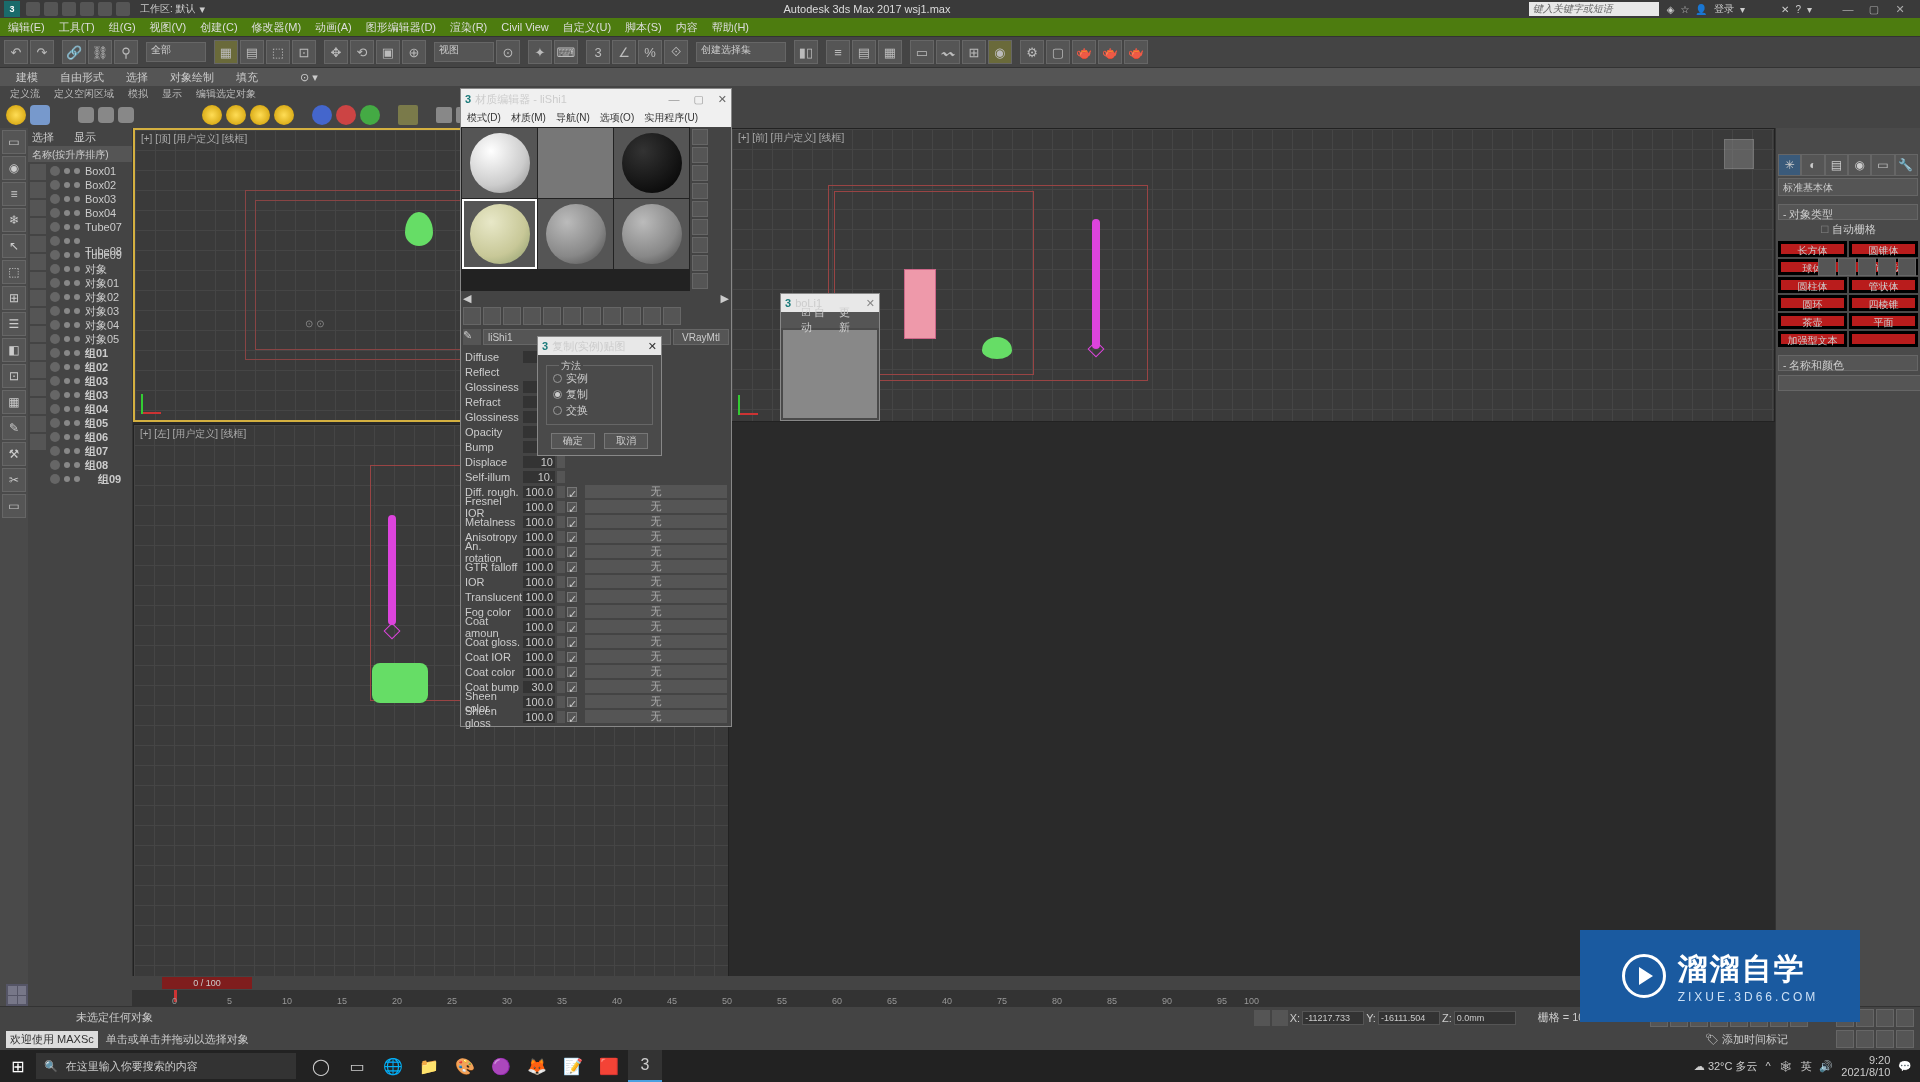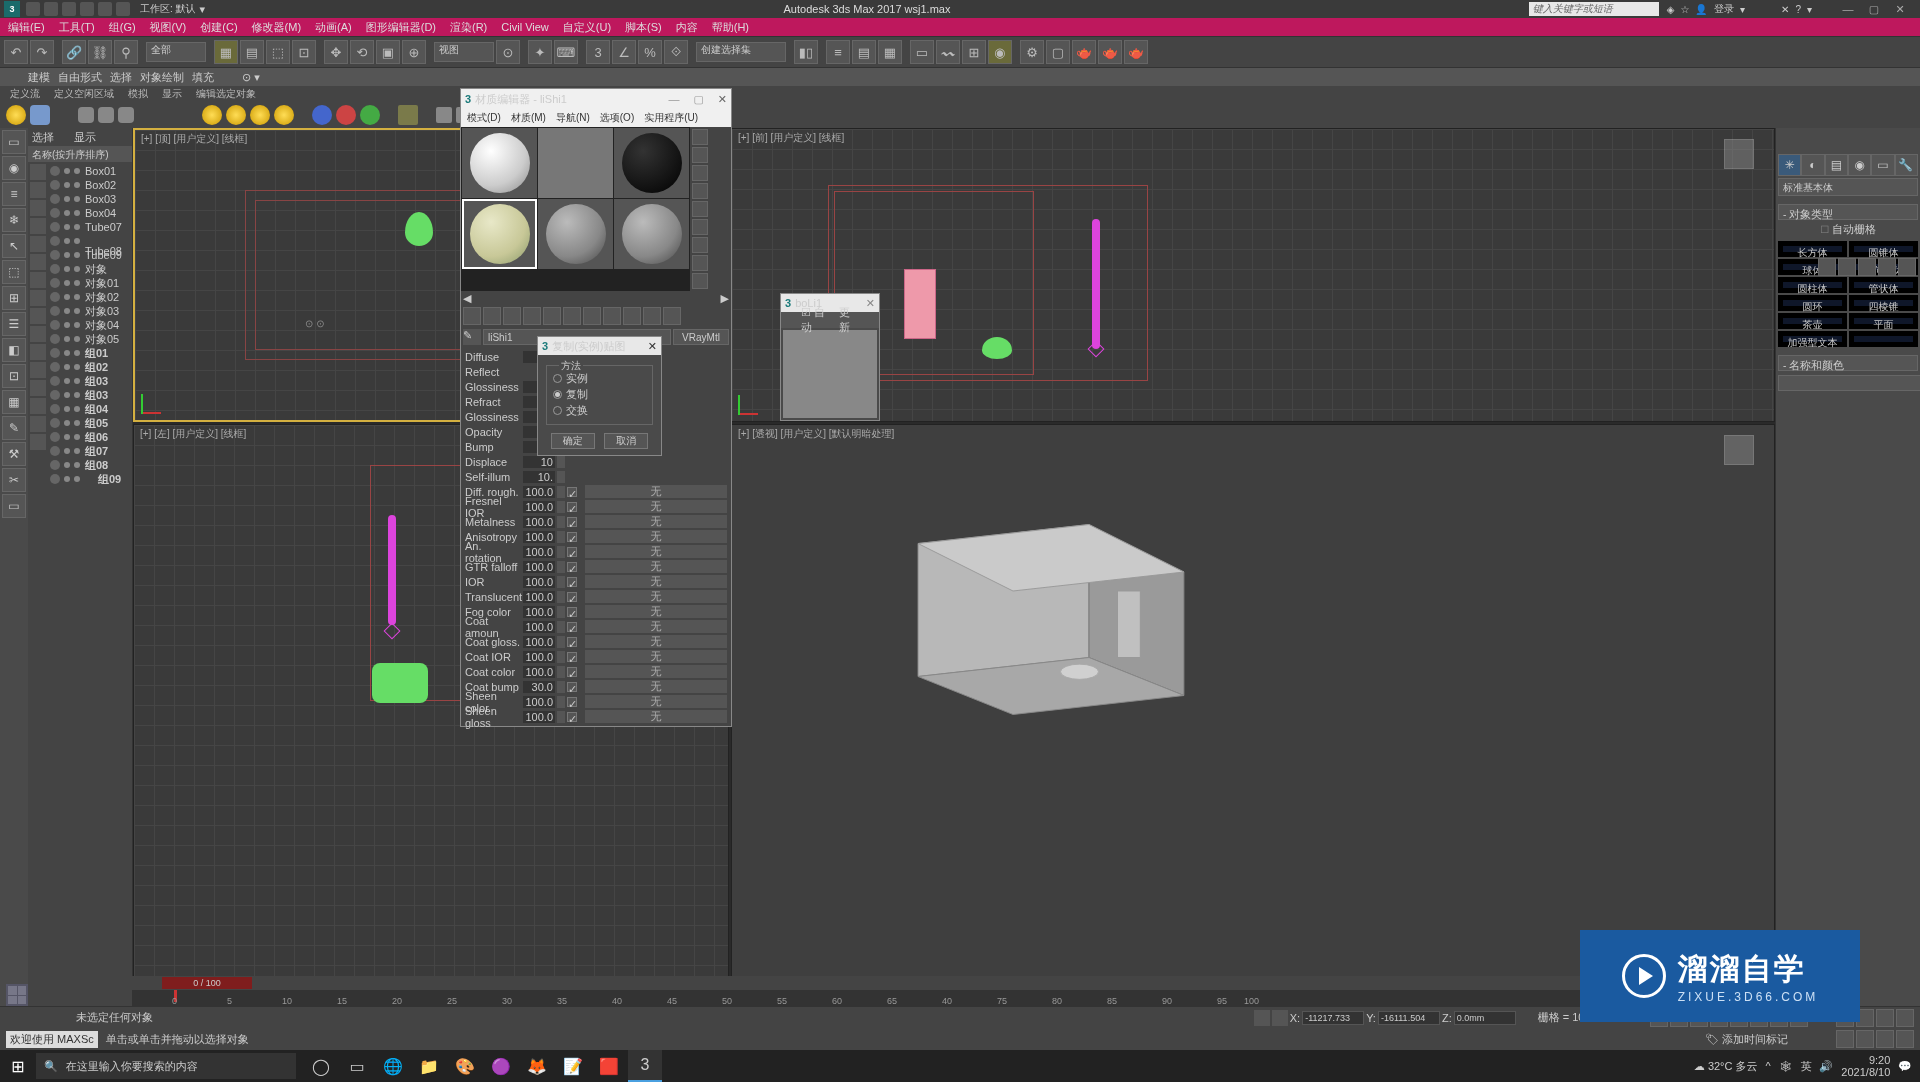--- a/index.html
+++ b/index.html
@@ -12,32 +12,32 @@
 .titlebar .tb-icon { width: 14px; height: 14px; background: #555; border-radius: 2px; }
 .titlebar .workspace { margin-left: 10px; font-size: 10px; }
 .titlebar .app-title { flex: 1; text-align: center; font-size: 11px; color: #ddd; }
 .titlebar .search-box { width: 130px; height: 14px; background: #e8e8e8; color: #666; font-style: italic; font-size: 10px; padding: 0 4px; }
 .titlebar .right-icons { display: flex; gap: 6px; align-items: center; margin-left: 8px; }
 .titlebar .right-icons span { font-size: 10px; }
 .titlebar .win-btns { display: flex; gap: 14px; margin-left: 30px; margin-right: 10px; }
 .titlebar .win-btn { width: 12px; height: 12px; display: flex; align-items: center; justify-content: center; color: #aaa; }
 
 
-.menubar { height: 18px; background: #be185d; display: flex; align-items: center; gap: 14px; padding: 0 8px; }
+.menubar { height: 18px; background: #4d7c0f; display: flex; align-items: center; gap: 14px; padding: 0 8px; }
 .menubar .menu-item { font-size: 11px; color: #ddd; cursor: pointer; }
 
 
 .main-toolbar { height: 32px; background: #444; display: flex; align-items: center; gap: 2px; padding: 0 4px; border-top: 1px solid #333; border-bottom: 1px solid #333; }
 .main-toolbar .tb-btn { width: 24px; height: 24px; background: #555; border: 1px solid #666; display: flex; align-items: center; justify-content: center; font-size: 13px; color: #bbb; }
 .main-toolbar .tb-btn.sel { background: #6a6a3a; }
 .main-toolbar .tb-sep { width: 4px; }
 .main-toolbar .tb-dd { width: 60px; height: 20px; background: #555; border: 1px solid #666; font-size: 10px; padding: 0 4px; }
 
 
-.ribbon { height: 18px; background: #555; display: flex; align-items: center; gap: 8px; padding: 0 28px; }
+.ribbon { height: 18px; background: #555; display: flex; align-items: center; gap: 22px; padding: 0 16px; }
 .ribbon span { font-size: 11px; color: #ccc; }
 
 
 .subribbon { height: 16px; background: #444; display: flex; align-items: center; gap: 14px; padding: 0 10px; }
 .subribbon span { font-size: 10px; color: #bbb; }
 
 
 .obj-toolbar { height: 26px; background: #444; display: flex; align-items: center; gap: 4px; padding: 0 6px; }
 .obj-toolbar .obj-btn { width: 20px; height: 20px; border-radius: 50%; }
 .obj-toolbar .sun { background: radial-gradient(circle, #ffdd55, #cc9900); }
@@ -87,21 +87,21 @@
 
 
 .right-panel { width: 145px; background: #4a4a4a; border-left: 1px solid #333; display: flex; flex-direction: column; padding: 2px; }
 .right-panel .rp-tabs { display: flex; gap: 0; height: 22px; }
 .right-panel .rp-tab { flex: 1; background: #555; border: 1px solid #666; display: flex; align-items: center; justify-content: center; font-size: 12px; }
 .right-panel .rp-tab.active { background: #3a5a7a; }
 .right-panel .rp-dd { height: 18px; background: #555; border: 1px solid #666; margin-top: 2px; font-size: 10px; padding: 2px 4px; }
 .right-panel .rp-section { margin-top: 8px; }
 .right-panel .rp-section-title { height: 16px; background: #555; font-size: 10px; padding: 2px 4px; border: 1px solid #666; }
 .right-panel .rp-grid { display: grid; grid-template-columns: 1fr 1fr; gap: 2px; margin-top: 2px; }
-.right-panel .rp-grid button { height: 16px; background: #0f172a; border: 5px solid #000000; font-size: 10px; color: #ccc; }
+.right-panel .rp-grid button { height: 16px; background: #b91c1c; border: 3px solid #000000; font-size: 10px; color: #ccc; }
 .right-panel .rp-colorname { display: flex; align-items: center; gap: 4px; margin-top: 4px; }
 .right-panel .rp-corner { position: absolute; top: 130px; right: 4px; display: flex; gap: 2px; }
 .right-panel .rp-corner div { width: 18px; height: 18px; background: #555; border: 1px solid #666; }
 
 
 .mat-editor { position: absolute; top: 88px; left: 460px; width: 272px; background: #444; border: 1px solid #888; z-index: 50; }
 .mat-editor .me-title { height: 20px; background: #f0f0f0; display: flex; align-items: center; padding: 0 4px; color: #333; font-size: 11px; }
 .mat-editor .me-title .me-close { margin-left: auto; color: #666; cursor: pointer; }
 .mat-editor .me-title .me-min { margin-left: auto; color: #999; }
 .mat-editor .me-menu { height: 18px; background: #f0f0f0; display: flex; gap: 10px; padding: 0 6px; align-items: center; }
@@ -568,39 +568,20 @@
       <div class="vp-box" style="top:40px;left:236px;width:110px;height:236px;border-color:#994444;"></div>
       <div class="vp-magenta" style="top:90px;left:254px;width:8px;height:110px;border-radius:4px;"></div>
       <div class="vp-green" style="top:238px;left:238px;width:56px;height:40px;border-radius:8px;"></div>
       <div style="position:absolute;top:200px;left:252px;width:12px;height:12px;border:1px solid #dd44dd;transform:rotate(45deg);"></div>
       <div class="vp-axis">
           <div class="ax-x"></div>
           <div class="ax-y"></div>
         </div>
     </div>
 
-    <div class="viewport" style="top:296px;left:598px;right:0;bottom:0;background:#3f3f3f;">
-      <div class="vp-label">[+] [透视] [用户定义] [默认明暗处理]</div>
-      <div class="vp-navcube">
-          <div class="cube"></div>
-        </div>
-
-      <svg viewBox="0 0 400 260" style="position:absolute;top:60px;left:110px;width:380px;height:250px;">
-        <polygon points="80,60 260,40 260,180 80,200" fill="#b8b8b8" stroke="#888"></polygon>
-        <polygon points="260,40 360,90 360,220 260,180" fill="#9a9a9a" stroke="#777"></polygon>
-        <polygon points="80,60 260,40 360,90 180,110" fill="#cacaca" stroke="#999"></polygon>
-        <polygon points="80,200 260,180 360,220 180,240" fill="#a8a8a8" stroke="#888"></polygon>
-        <rect x="290" y="110" width="24" height="70" fill="#c0c0c0" stroke="#999"></rect>
-        <ellipse cx="250" cy="195" rx="20" ry="8" fill="#d0d0d0" stroke="#aaa"></ellipse>
-      </svg>
-      <div class="vp-axis">
-          <div class="ax-x"></div>
-          <div class="ax-y"></div>
-        </div>
-    </div>
   </div>
 
   <div class="right-panel">
     <div class="rp-corner">
       <div></div>
       <div></div>
       <div></div>
       <div></div>
       <div></div>
     </div>

